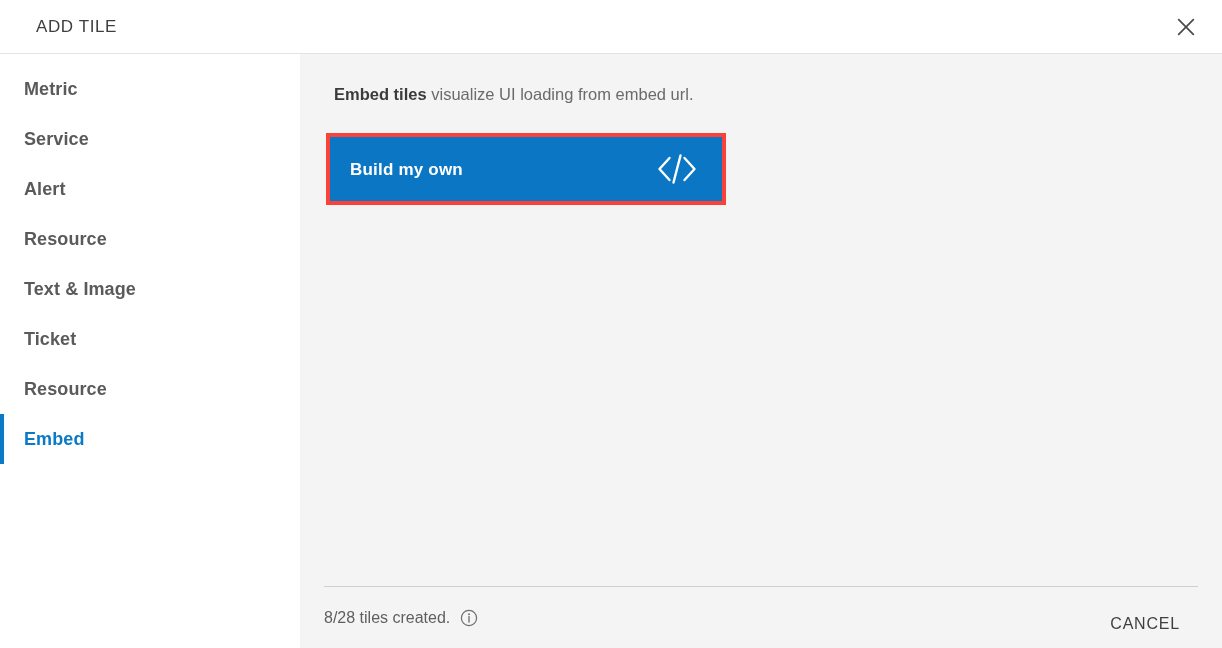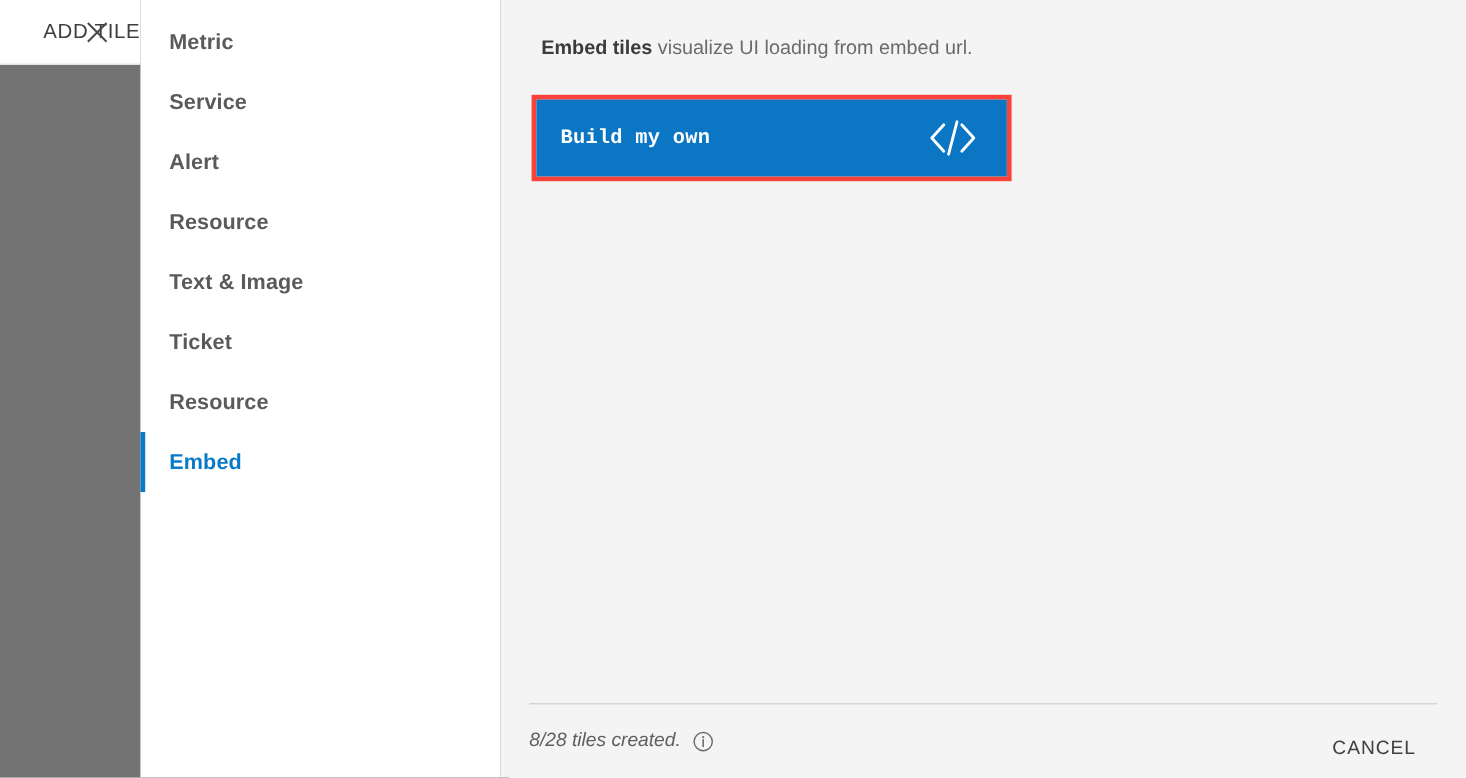--- a/index.html
+++ b/index.html
@@ -14,21 +14,21 @@
     overflow: hidden;
     -webkit-font-smoothing: antialiased;
   }
 
   #dialog {
     position: relative;
     width: 1222px;
     height: 648px;
     background: #737373;
     display: flex;
-    flex-direction: row;
+    flex-direction: column;
     overflow: hidden;
   }
 
   
   #header {
     position: relative;
     height: 54px;
     min-height: 54px;
     background: #ffffff;
     border-bottom: 1px solid #e4e4e4;
@@ -145,21 +145,21 @@
     width: 100%;
     height: 64px;
     background: #0a76c4;
     border: none;
     display: flex;
     align-items: center;
     justify-content: space-between;
     padding: 0 22px 0 20px;
     box-sizing: border-box;
     cursor: pointer;
-    font-family: Liberation Mono, monospace;
+    font-family: Liberation Sans, sans-serif;
   }
   #build-own-label {
     color: #ffffff;
     font-size: 17px;
     font-weight: bold;
     letter-spacing: 0.2px;
     line-height: 1;
   }
   #code-icon { display: block; }
 
@@ -172,21 +172,20 @@
     display: flex;
     align-items: center;
     justify-content: space-between;
     box-sizing: border-box;
   }
   #footer-status {
     display: flex;
     align-items: center;
     gap: 10px;
     padding-left: 0px;
-    font-style: italic;
   }
   #tiles-created-text {
     font-size: 16px;
     color: #5f5f5f;
     line-height: 1;
   }
   #info-icon {
     display: block;
     cursor: pointer;
   }

